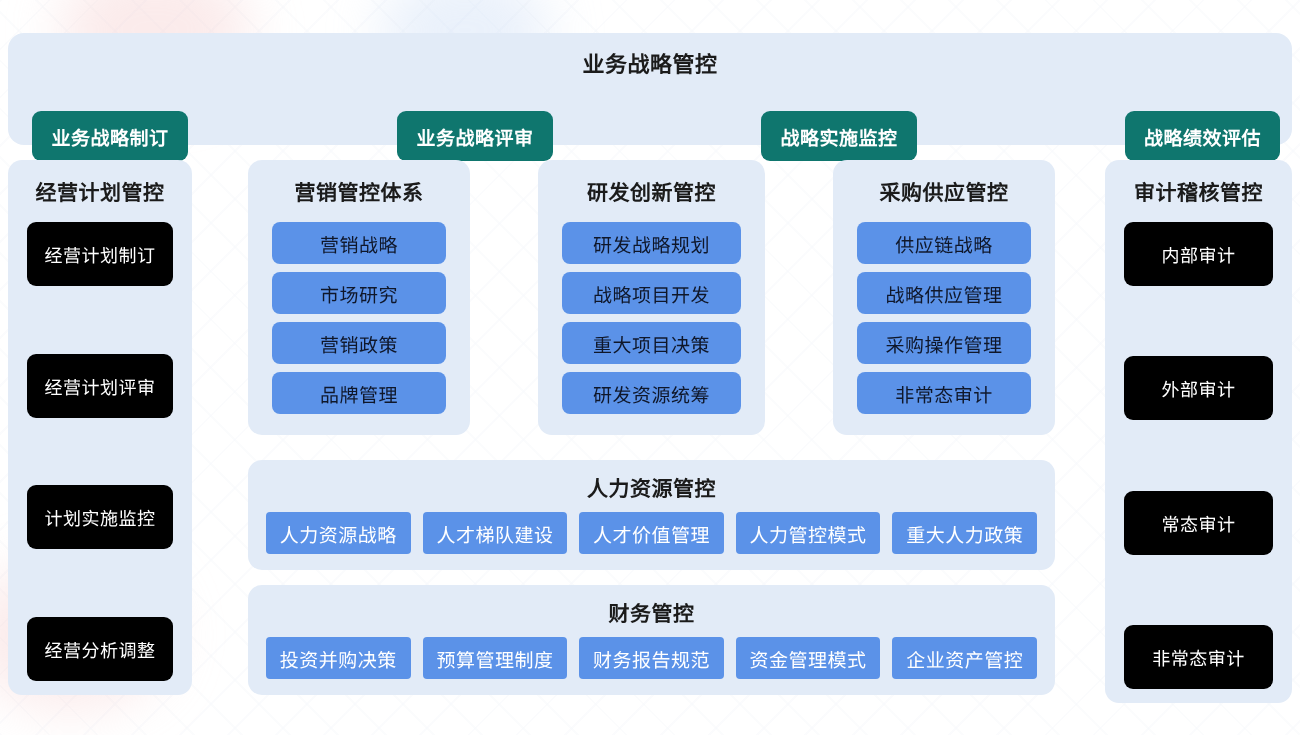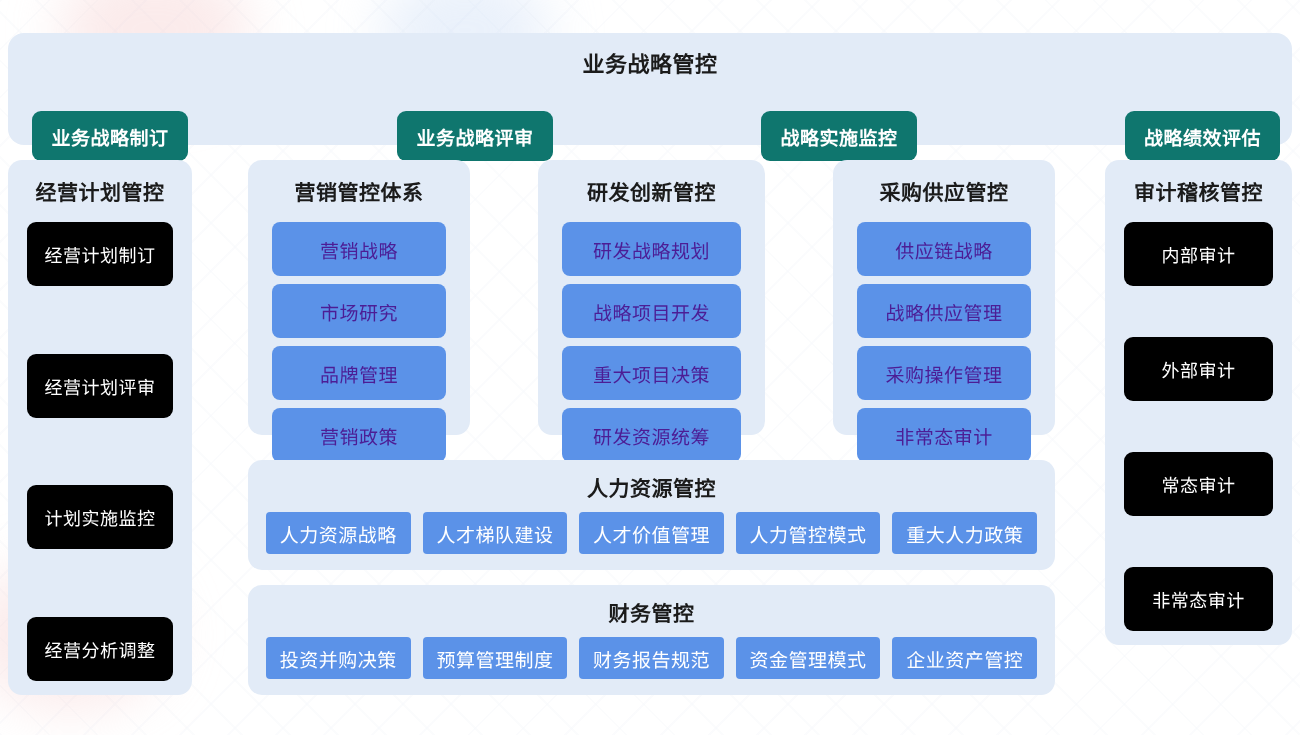--- a/index.html
+++ b/index.html
@@ -91,21 +91,21 @@
     white-space: nowrap;
     letter-spacing: .5px;
   }
 
   
   .col-card { top: 160px; }
   #col-plan   { left: 8px;    width: 184px; height: 535px; }
   #col-mkt    { left: 248px;  width: 222px; height: 275px; }
   #col-rd     { left: 538px;  width: 227px; height: 275px; }
   #col-pur    { left: 833px;  width: 222px; height: 275px; }
-  #col-audit  { left: 1105px; width: 187px; height: 485px; }
+  #col-audit  { left: 1105px; width: 187px; height: 543px; }
 
   .col-card .card-title { padding-top: 22px; }
 
   
   .sparse-list {
     position: absolute;
     left: 0;
     right: 0;
     top: 62px;
     bottom: 14px;
@@ -134,24 +134,24 @@
     left: 0;
     right: 0;
     top: 62px;
     display: flex;
     flex-direction: column;
     gap: 8px;
     padding: 0 24px;
     box-sizing: border-box;
   }
   .chip {
-    height: 54px;
+    height: 42px;
     border-radius: 8px;
     background: #5b92e8;
-    color: #4c1d95;
+    color: #0f172a;
     font-size: 19px;
     display: flex;
     align-items: center;
     justify-content: center;
     white-space: nowrap;
     letter-spacing: .5px;
   }
 
   
   .band {
@@ -213,22 +213,22 @@
         <div class="sparse-item">计划实施监控</div>
         <div class="sparse-item">经营分析调整</div>
       </div>
   </section>
 
   <section class="card col-card" id="col-mkt">
     <div class="card-title">营销管控体系</div>
     <div class="chip-list">
         <div class="chip">营销战略</div>
         <div class="chip">市场研究</div>
+        <div class="chip">营销政策</div>
         <div class="chip">品牌管理</div>
-        <div class="chip">营销政策</div>
       </div>
   </section>
 
   <section class="card col-card" id="col-rd">
     <div class="card-title">研发创新管控</div>
     <div class="chip-list">
         <div class="chip">研发战略规划</div>
         <div class="chip">战略项目开发</div>
         <div class="chip">重大项目决策</div>
         <div class="chip">研发资源统筹</div>

